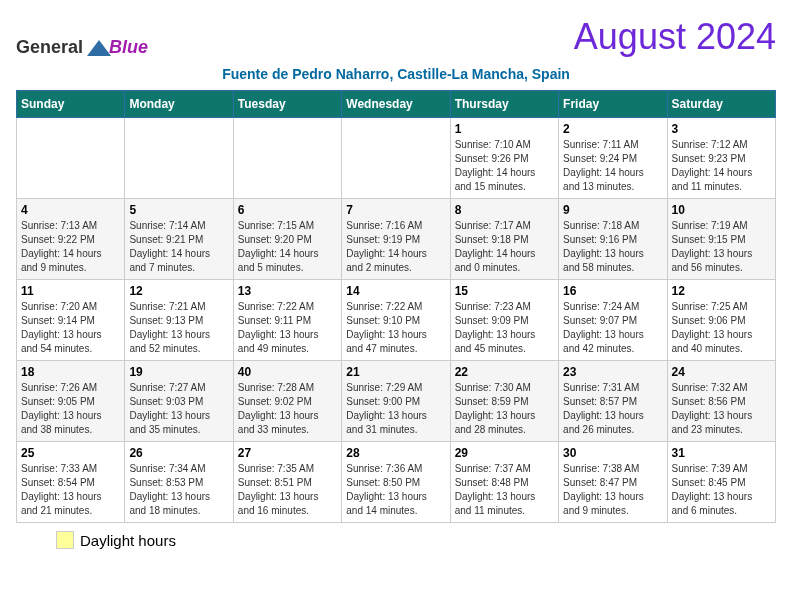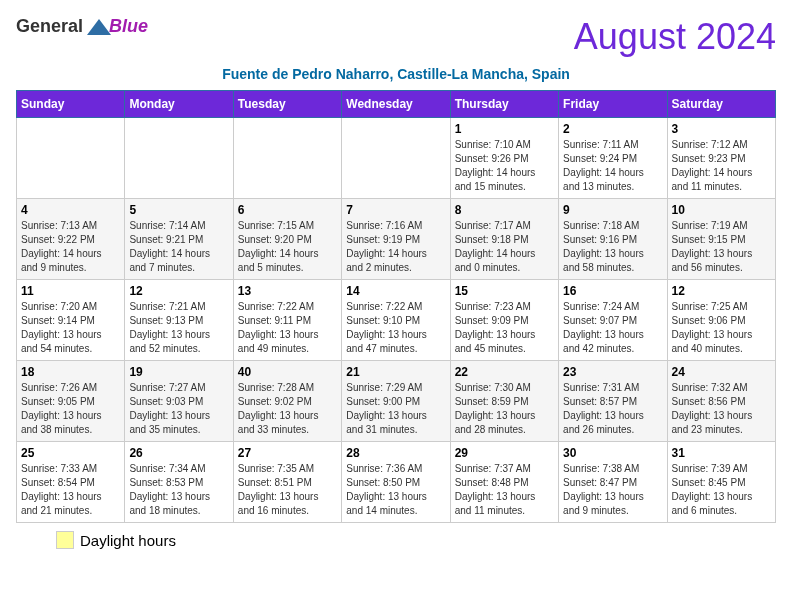--- a/index.html
+++ b/index.html
@@ -6,21 +6,21 @@
     body {
       font-family: Arial, sans-serif;
       background: #fff;
       width: 792px;
       min-height: 612px;
       padding: 16px;
     }
     .header-section {
       display: flex;
       justify-content: space-between;
-      align-items: flex-start;
+      align-items: flex-end;
       margin-bottom: 8px;
     }
     .logo {
       display: flex;
       align-items: center;
       font-size: 18px;
       font-weight: bold;
     }
     .logo-general { color: #333; }
     .logo-blue { color: #a21caf; font-style: italic; }
@@ -41,21 +41,21 @@
       color: #0369a1;
       margin-bottom: 8px;
       font-weight: bold;
     }
     .calendar-table {
       width: 100%;
       border-collapse: collapse;
       font-size: 11px;
     }
     .calendar-table th {
-      background-color: #6d28d9;
+      background-color: #0f766e;
       color: #fff;
       padding: 6px 4px;
       text-align: left;
       font-size: 12px;
       border: 1px solid #2e6da4;
     }
     .calendar-table td {
       border: 1px solid #ccc;
       vertical-align: top;
       padding: 4px;

